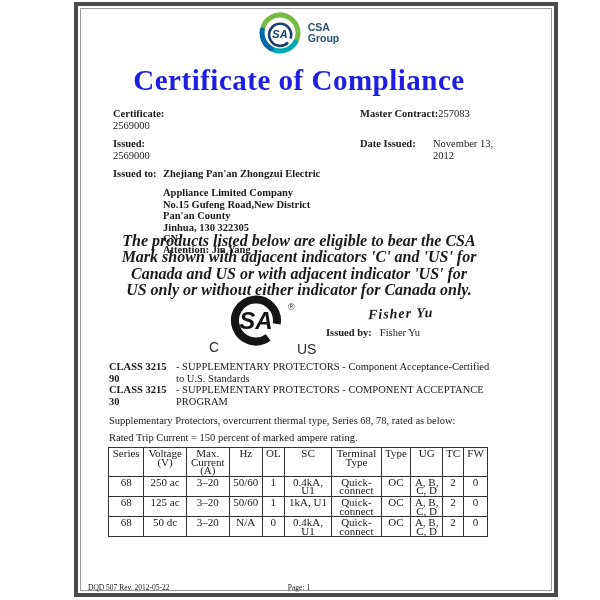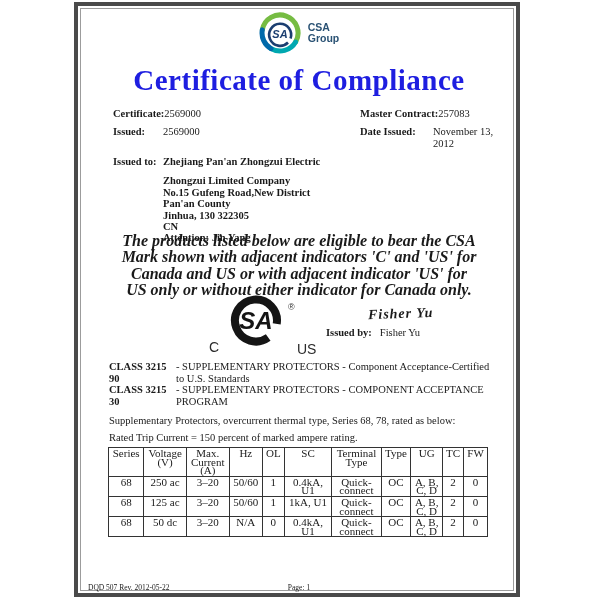--- a/index.html
+++ b/index.html
@@ -1,38 +1,38 @@
 <!DOCTYPE html>
 <html><head>
 <meta charset="utf-8">
 <style>
   * { margin:0; padding:0; box-sizing:border-box; }
   html,body { width:600px; height:600px; background:#ffffff; overflow:hidden;
               font-family:"Liberation Serif", serif; color:#1a1a1a; }
   .canvas { position:relative; width:600px; height:600px; background:#fff; }
-  .page { position:absolute; left:74px; top:2px; width:446px; height:595px;
+  .page { position:absolute; left:74px; top:2px; width:484px; height:595px;
           border:4px solid #4a4a4a; background:#fff; }
   .page-inner { position:absolute; inset:2px; border:1px solid #9c9c9c; }
 
   
   .logo-row { position:absolute; top:6px; left:0; width:442px; display:flex;
               justify-content:center; align-items:center; gap:7px; }
   .logo-text { font-family:"Liberation Sans", sans-serif; font-weight:bold;
                font-size:10.5px; line-height:11px; color:#2a5274; }
 
   .title { position:absolute; top:58px; left:0; width:442px; text-align:center;
            font-size:29px; font-weight:bold; color:#1e1ee0; letter-spacing:0.5px; }
 
   
   .info { position:absolute; top:102px; left:35px; width:390px; font-size:10.5px; }
   .info-row { display:flex; margin-bottom:6px; line-height:12px; }
   .lbl { font-weight:bold; }
   .lbl.c1 { min-width:50px; }
   .lbl.c2 { min-width:73px; }
-  .colL { display:flex; width:247px; }
+  .colL { display:flex; width:247px;flex-direction:column; }
   .colR { display:flex; flex:1; }
   .addr { font-weight:bold; line-height:11.4px; }
   .addr .first { margin-bottom:8px; }
 
   .para { position:absolute; top:227px; left:31px; width:380px; text-align:center;
           font-weight:bold; font-style:italic; font-size:16px; line-height:16.4px;
           white-space:pre-line; }
 
   
   .mark-svg { position:absolute; left:127px; top:288px; }
@@ -107,21 +107,21 @@
         </div>
         <div class="colR">
           <span class="lbl c2">Date Issued:</span>
           <span>November 13, 2012</span>
         </div>
       </div>
       <div class="info-row">
         <span class="lbl c1">Issued to:</span>
         <div class="addr">
           <div class="first">Zhejiang Pan'an Zhongzui Electric</div>
-          <div>Zhongzui Limited Company</div>
+          <div>Appliance Limited Company</div>
           <div>No.15 Gufeng Road,New District</div>
           <div>Pan'an County</div>
           <div>Jinhua, 130 322305</div>
           <div>CN</div>
           <div>Attention: Jin Yang</div>
         </div>
       </div>
     </div>
 
     <div class="para">The products listed below are eligible to bear the CSA

